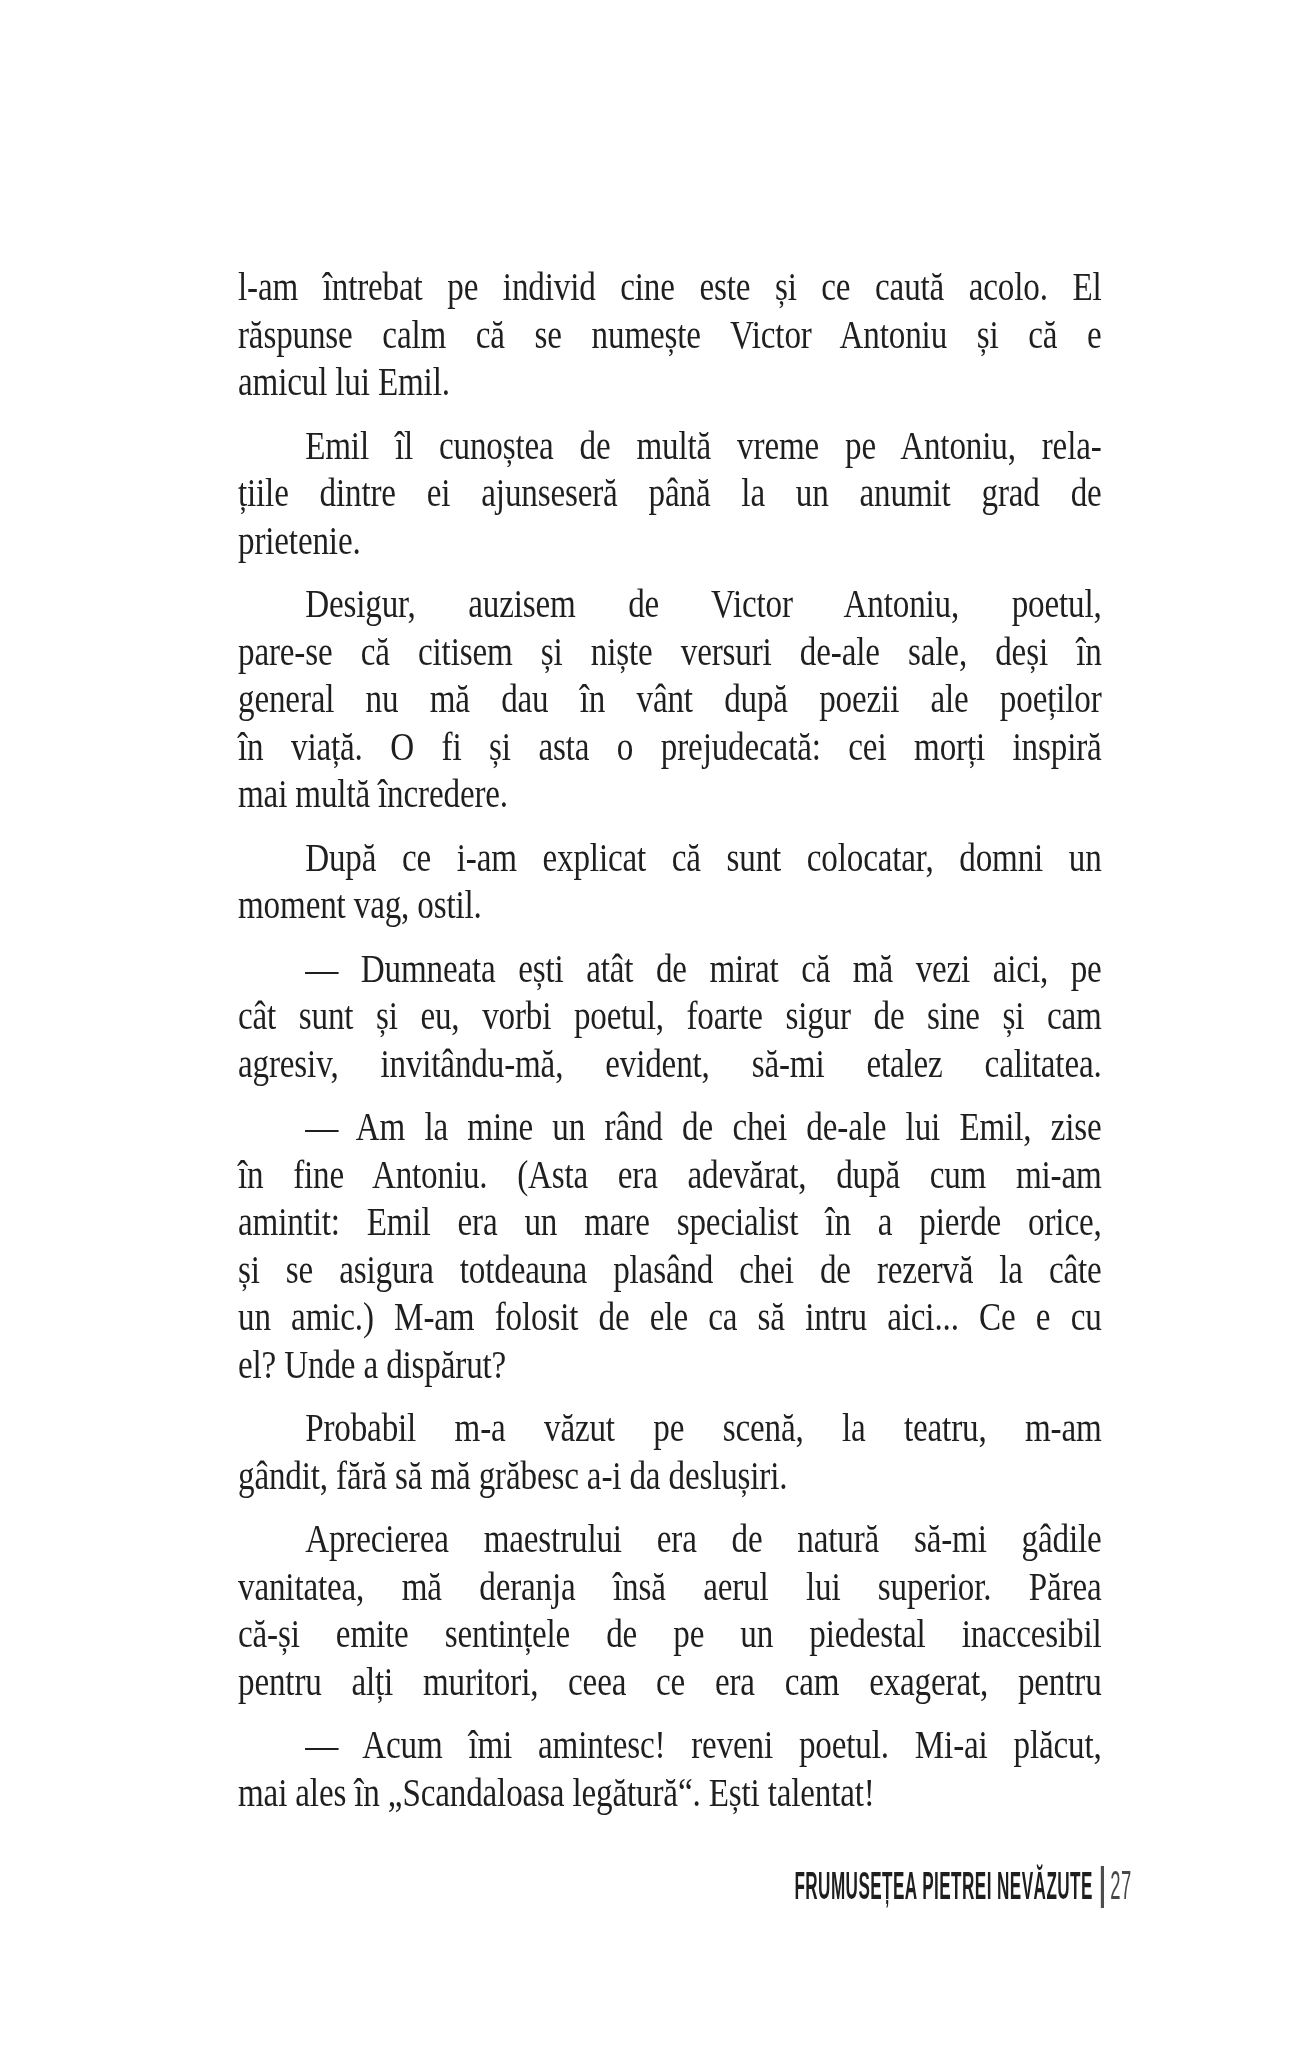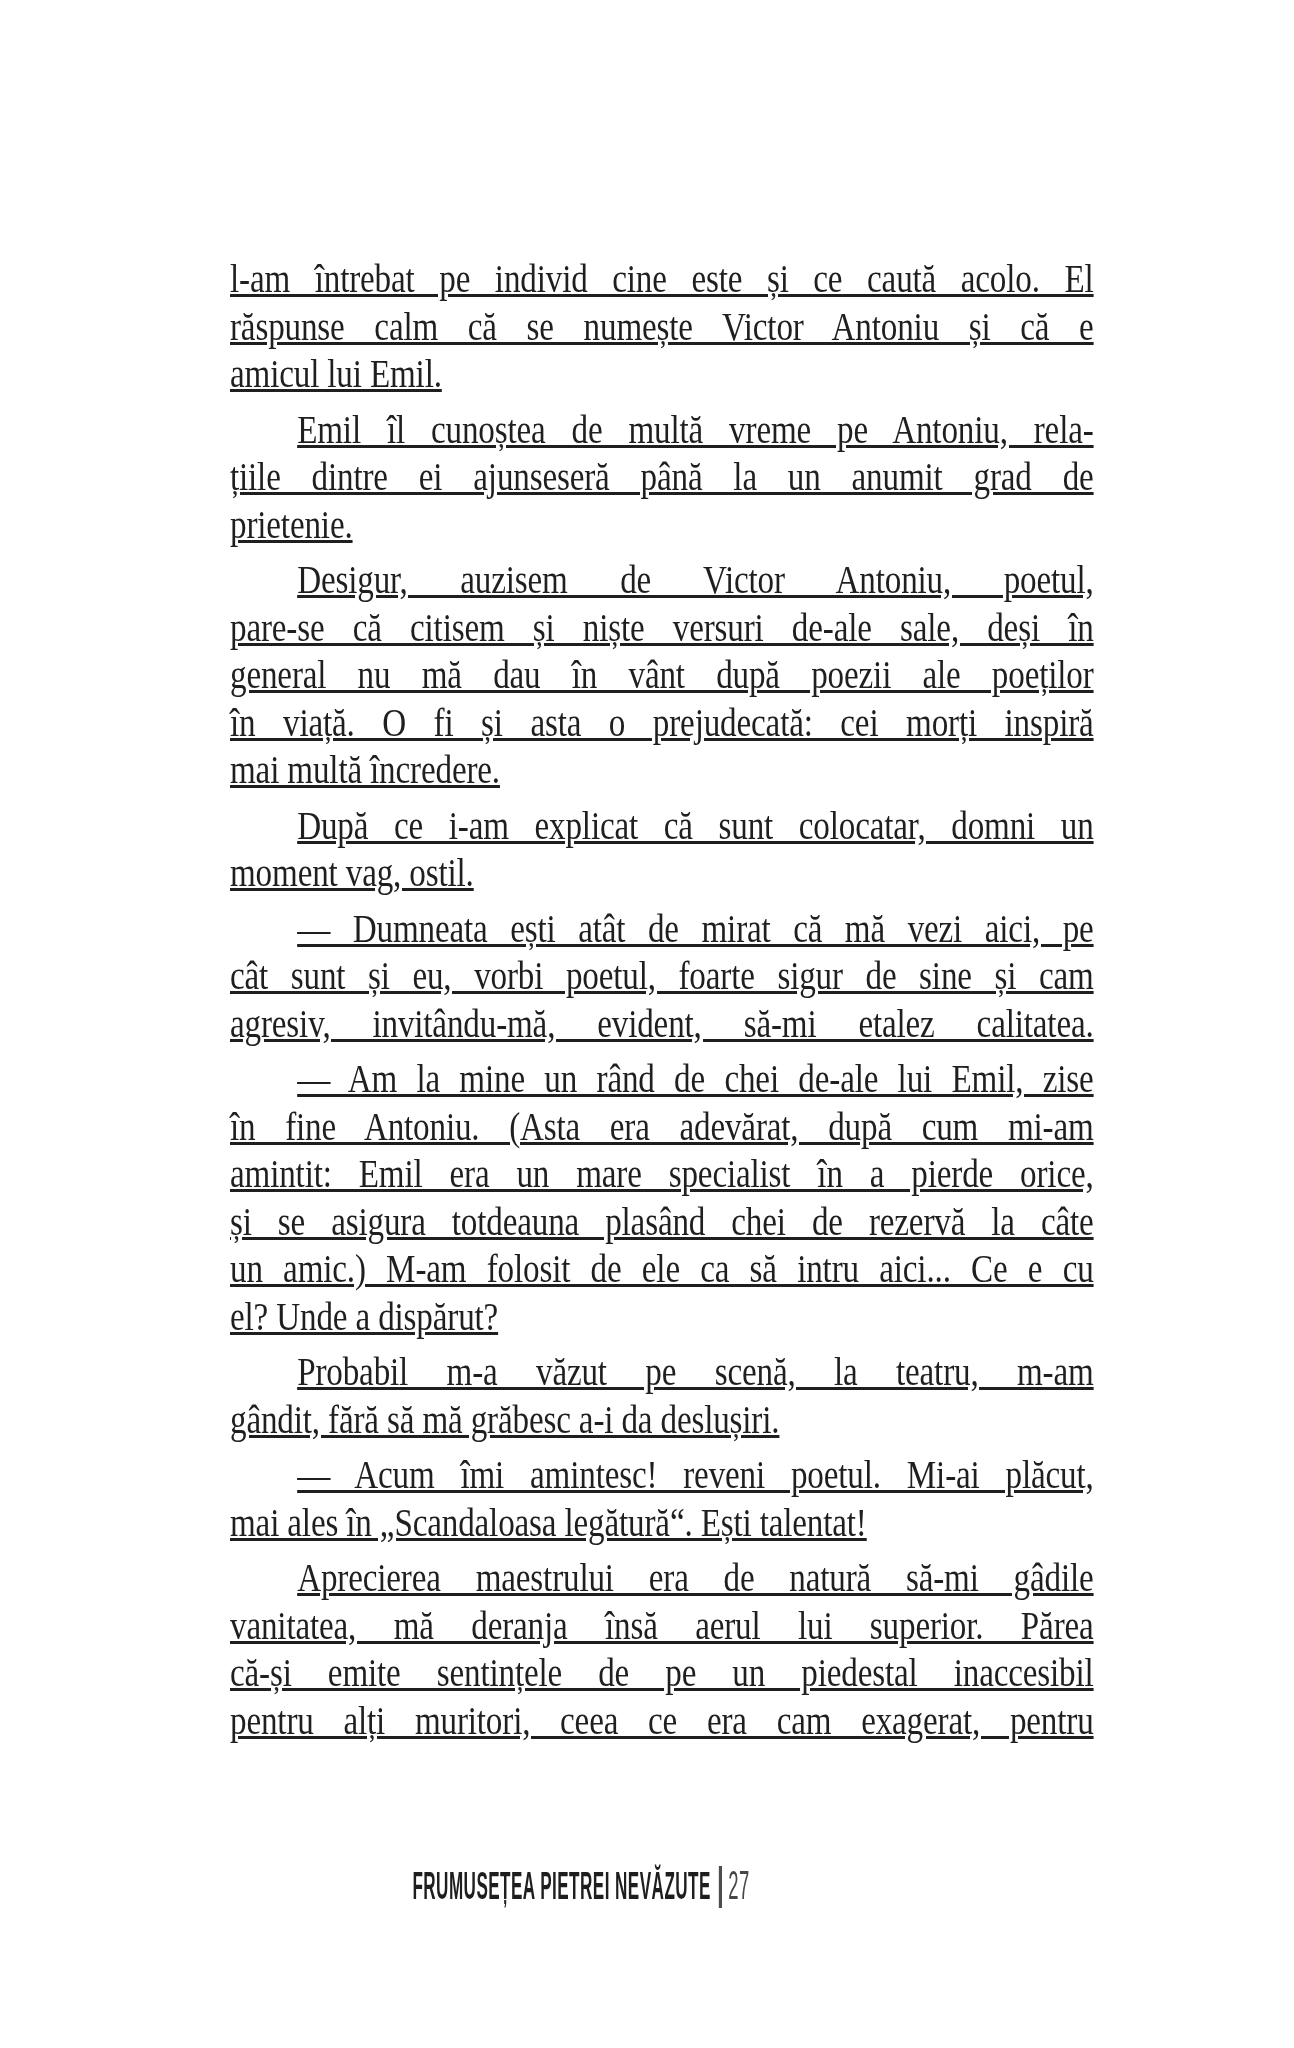--- a/index.html
+++ b/index.html
@@ -23,41 +23,43 @@
     background:var(--bg-color);
     overflow:hidden;
     color:var(--text-color);
   }
   .text-block{
     position:absolute;
     left:222px;
     top:247px;
     width:1016px; 
   }
-  .paragraph{margin:8px;padding:0;text-decoration:underline;}
+  .paragraph{margin:16px;padding:0;}
   .line{
     width:1016px;
     font-size:39px;
     line-height:47.5px;
     letter-spacing:-0.2px;
     text-align:justify;
     text-align-last:justify;
     transform:scaleX(0.85);
     transform-origin:0 50%;
     color:var(--text-color);
   }
   .line.indent{text-indent:79px;}
   .line.end{text-align-last:left;}
   .footer{
     position:absolute;
     top:1863px;
     left:0;
     width:1090px;
+    text-align:right;
     white-space:nowrap;
     line-height:44px;
+    padding-left:42px;
   }
   .footer-inner{
     display:inline-block;
     white-space:nowrap;
     transform:scaleX(0.45);
     transform-origin:100% 50%;
   }
   .f-title{
     font-family:"Liberation Sans","DejaVu Sans",sans-serif;
     font-weight:700;
@@ -118,28 +120,28 @@
         <div class="line">amintit: Emil era un mare specialist în a pierde orice,</div>
         <div class="line">și se asigura totdeauna plasând chei de rezervă la câte</div>
         <div class="line">un amic.) M-am folosit de ele ca să intru aici... Ce e cu</div>
         <div class="line end">el? Unde a dispărut?</div>
       </div>
       <div class="paragraph">
         <div class="line indent">Probabil m-a văzut pe scenă, la teatru, m-am</div>
         <div class="line end">gândit, fără să mă grăbesc a-i da deslușiri.</div>
       </div>
       <div class="paragraph">
-        <div class="line indent">— Acum îmi amintesc! reveni poetul. Mi-ai plăcut,</div>
-        <div class="line end">mai ales în „Scandaloasa legătură“. Ești talentat!</div>
-      </div>
-      <div class="paragraph">
         <div class="line indent">Aprecierea maestrului era de natură să-mi gâdile</div>
         <div class="line">vanitatea, mă deranja însă aerul lui superior. Părea</div>
         <div class="line">că-și emite sentințele de pe un piedestal inaccesibil</div>
         <div class="line">pentru alți muritori, ceea ce era cam exagerat, pentru</div>
+      </div>
+      <div class="paragraph">
+        <div class="line indent">— Acum îmi amintesc! reveni poetul. Mi-ai plăcut,</div>
+        <div class="line end">mai ales în „Scandaloasa legătură“. Ești talentat!</div>
       </div>
     </main>
 
   <footer class="footer">
     <div class="footer-inner">
       <span class="f-title">FRUMUSEȚEA PIETREI NEVĂZUTE</span><span class="f-sep"></span><span class="f-num">27</span>
     </div>
   </footer>
 
 </div>

